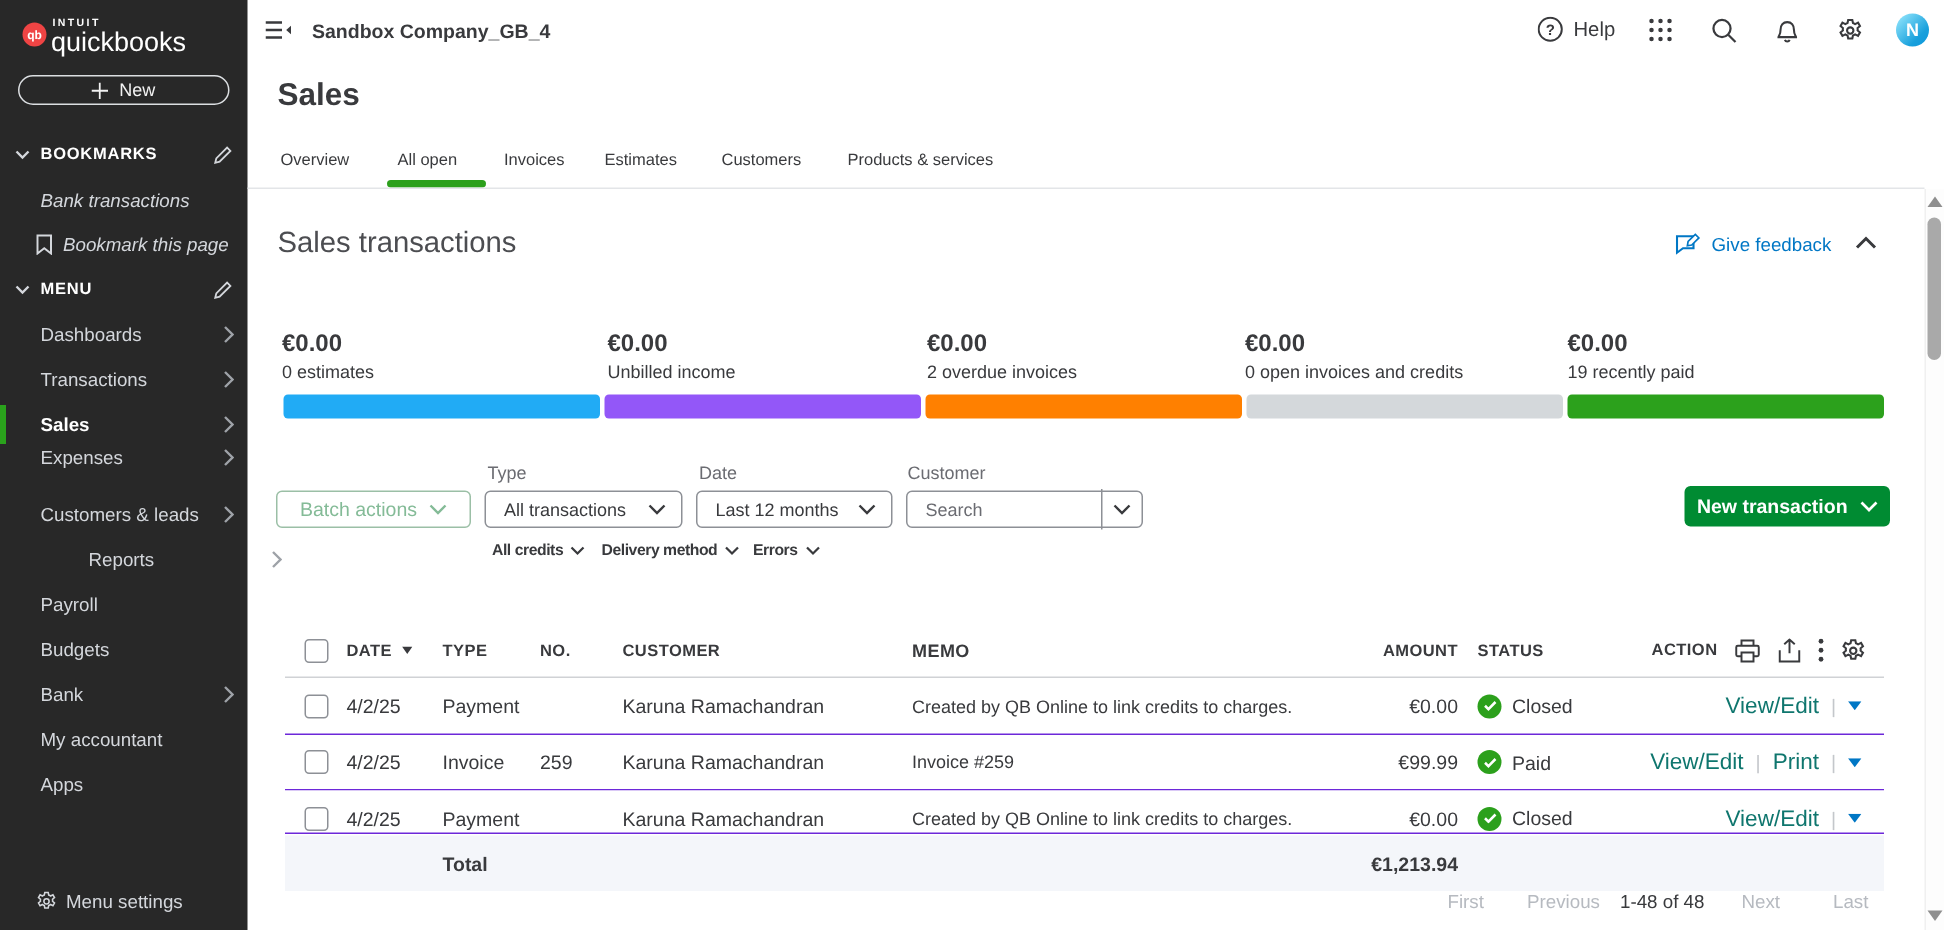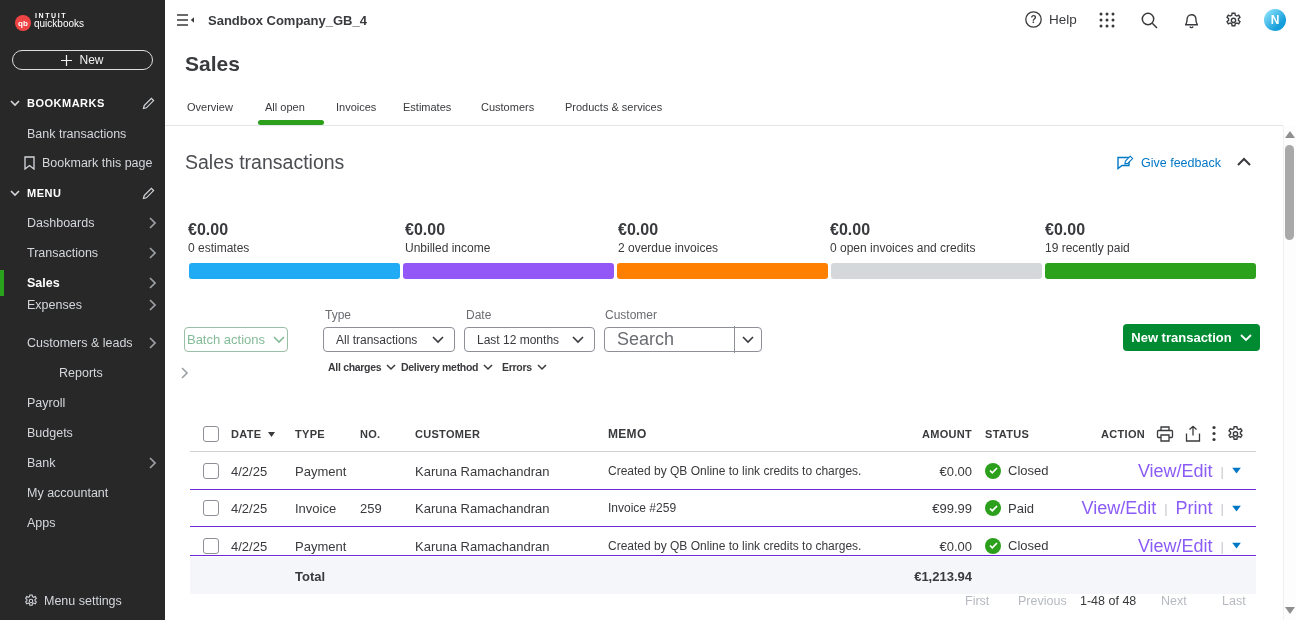--- a/index.html
+++ b/index.html
@@ -4,27 +4,27 @@
 <style>
   * { margin:0; padding:0; box-sizing:border-box; }
   html,body { width:1296px; height:620px; overflow:hidden; }
   body { font-family:"Liberation Sans", sans-serif; color:#393a3d; background:#fff; position:relative; }
   svg { display:block; }
 
   
   #sidebar { position:absolute; left:0; top:0; width:165px; height:620px; background:#282828; }
   .logo-circle { position:absolute; left:15px; top:15px; width:16px; height:16px; border-radius:50%; background:#ef4444; color:#fff; font-size:8px; font-weight:bold; display:flex; align-items:center; justify-content:center; }
   .brand-top { position:absolute; left:35px; top:12px; font-size:7px; font-weight:bold; letter-spacing:1.6px; color:#fff; }
-  .brand-bottom { position:absolute; left:34px; top:18px; font-size:10px; color:#fff; }
+  .brand-bottom { position:absolute; left:34px; top:18px; font-size:18px; color:#fff; }
   .new-btn { position:absolute; left:12px; top:50px; width:141px; height:20px; border:1px solid #dcdfe2; border-radius:10px; display:flex; align-items:center; justify-content:center; gap:7px; color:#f2f2f2; font-size:12px; }
   .side-header { position:absolute; left:0; width:165px; height:16px; display:flex; align-items:center; }
   .side-header .chev { margin-left:10px; }
   .side-header .hd-label { margin-left:7px; font-size:11px; font-weight:bold; color:#fff; letter-spacing:.5px; }
   .side-header .pencil { position:absolute; right:10px; }
-  .side-link { position:absolute; font-size:12.5px; color:#d4d7dc; }
+  .side-link { position:absolute; font-size:12.5px; color:#d4d7dc;font-style:italic; }
   .menu-item { position:absolute; left:0; width:165px; height:30px; display:flex; align-items:center; }
   .menu-item .mi-label { margin-left:27px; font-size:12.5px; color:#d4d7dc; }
   .menu-item .mi-chev { position:absolute; right:9px; }
   .menu-item.active .mi-label { color:#fff; font-weight:bold; }
   .menu-item.active::before { content:""; position:absolute; left:0; top:2px; width:4px; height:26px; background:#2aa21c; }
   .menu-settings { position:absolute; left:24px; top:594px; display:flex; align-items:center; gap:6px; color:#d4d7dc; font-size:12.5px; }
 
   
   .hamburger { position:absolute; left:177px; top:13px; }
   .company-name { position:absolute; left:208px; top:13px; font-size:13px; font-weight:bold; }
@@ -43,46 +43,46 @@
   .feedback { position:absolute; left:1117px; top:155px; display:flex; align-items:center; gap:7px; color:#0077c5; font-size:12.5px; }
   .collapse-chev { position:absolute; left:1237px; top:157px; }
 
   
   .stat-amount { position:absolute; top:221px; font-size:16px; font-weight:bold; }
   .stat-label { position:absolute; top:241px; font-size:12px; color:#393a3d; }
   .bar-seg { position:absolute; top:263px; height:16px; width:211px; border-radius:3px; }
 
   
   .filter-label { position:absolute; top:308px; font-size:12px; color:#6b6c72; }
-  .batch-btn { position:absolute; left:184px; top:327px; width:104px; height:25px; border:1px solid #9bbfa6; border-radius:4px; display:flex; align-items:center; justify-content:center; gap:8px; color:#84bb97; font-size:13px; }
+  .batch-btn { position:absolute; left:184px; top:327px; width:130px; height:25px; border:1px solid #9bbfa6; border-radius:4px; display:flex; align-items:center; justify-content:center; gap:8px; color:#84bb97; font-size:13px; }
   .select-box { position:absolute; top:327px; height:25px; border:1px solid #8d9096; border-radius:4px; display:flex; align-items:center; font-size:12px; color:#393a3d; }
   .select-box .sel-text { margin-left:12px; flex:1; }
   .select-box .sel-chev { margin-right:10px; }
   .search-box { position:absolute; left:604px; top:327px; width:158px; height:25px; border:1px solid #8d9096; border-radius:4px; display:flex; align-items:center; }
-  .search-box input { border:none; outline:none; width:116px; margin-left:12px; font-size:18px; font-family:inherit; color:#3b82f6; }
+  .search-box input { border:none; outline:none; width:116px; margin-left:12px; font-size:12px; font-family:inherit; color:#3b82f6; }
   .search-box input::placeholder { color:#6b6c72; opacity:1; }
   .search-divider { width:1px; height:27px; background:#8d9096; margin-left:1px; }
   .search-chev { width:28px; display:flex; justify-content:center; }
   .new-trans-btn { position:absolute; left:1123px; top:324px; width:137px; height:27px; background:#008b32; border-radius:4px; display:flex; align-items:center; justify-content:center; gap:8px; color:#fff; font-size:13px; font-weight:bold; }
   .mini-filter { position:absolute; top:361px; font-size:10.5px; letter-spacing:-0.3px; font-weight:bold; color:#393a3d; display:flex; align-items:center; gap:5px; }
 
   
   .thead { position:absolute; left:190px; top:416px; width:1066px; height:36px; border-bottom:1px solid #d0d2d5; }
   .trow  { position:absolute; left:190px; width:1066px; border-bottom:1px solid #6d28d9; background:#fff; }
   .trow-total { position:absolute; left:190px; top:557px; width:1066px; height:37px; background:#f4f6fa; }
   .trow-low .cell, .trow-low .c-check { top:67%; }
   .cell { position:absolute; top:50%; transform:translateY(-50%); font-size:13px; white-space:nowrap; }
   .hcell { position:absolute; top:50%; transform:translateY(-50%); font-size:11px; font-weight:bold; letter-spacing:.3px; white-space:nowrap; }
   .c-check { left:13px; top:50%; transform:translateY(-50%); position:absolute; width:16px; height:16px; border:1.5px solid #8d9096; border-radius:3px; background:#fff; }
   .c-date { left:41px; } .c-type { left:105px; } .c-no { left:170px; } .c-customer { left:225px; } .c-memo { left:418px; font-size:12px; }
   .c-amount { right:284px; text-align:right; }
   .c-status { left:795px; display:flex; align-items:center; gap:7px;text-align:center; }
   .c-action { right:15px; display:flex; align-items:center; gap:8px; }
   .status-circle { width:16px; height:16px; border-radius:50%; background:#2ca01c; display:flex; align-items:center; justify-content:center; }
-  .action-link { color:#8b5cf6; font-size:18px; }
+  .action-link { color:#0f766e; font-size:15px; }
   .action-sep { color:#c4c7cb; font-size:13px; }
   .head-icons { right:12px; display:flex; align-items:center; gap:11px; position:absolute; top:50%; transform:translateY(-50%); }
 
   
   .pag { position:absolute; top:594px; font-size:12.5px; color:#b6bac0; }
   .pag.dark { color:#393a3d; }
 
   
   .scroll-track { position:absolute; left:1283px; top:126px; width:13px; height:494px; background:#fdfdfd; border-left:1px solid #f0f0f0; }
   .scroll-thumb { position:absolute; left:1285px; top:145px; width:9px; height:95px; background:#a9a9a9; border-radius:5px; }
@@ -327,21 +327,21 @@
 </div>
 
 <div class="new-trans-btn">
   <span>New transaction</span>
   <svg width="12" height="8" viewBox="0 0 12 8">
       <path d="M1 1l5 5 5-5" fill="none" stroke="#fff" stroke-width="1.8"></path>
     </svg>
 </div>
 
 <div class="mini-filter" style="left:328px;">
-  <span>All charges</span>
+  <span>All credits</span>
   <svg width="10" height="7" viewBox="0 0 10 7">
       <path d="M1 1l4 4 4-4" fill="none" stroke="#393a3d" stroke-width="1.5"></path>
     </svg>
 </div>
 <div class="mini-filter" style="left:401px;">
   <span>Delivery method</span>
   <svg width="10" height="7" viewBox="0 0 10 7">
       <path d="M1 1l4 4 4-4" fill="none" stroke="#393a3d" stroke-width="1.5"></path>
     </svg>
 </div>

